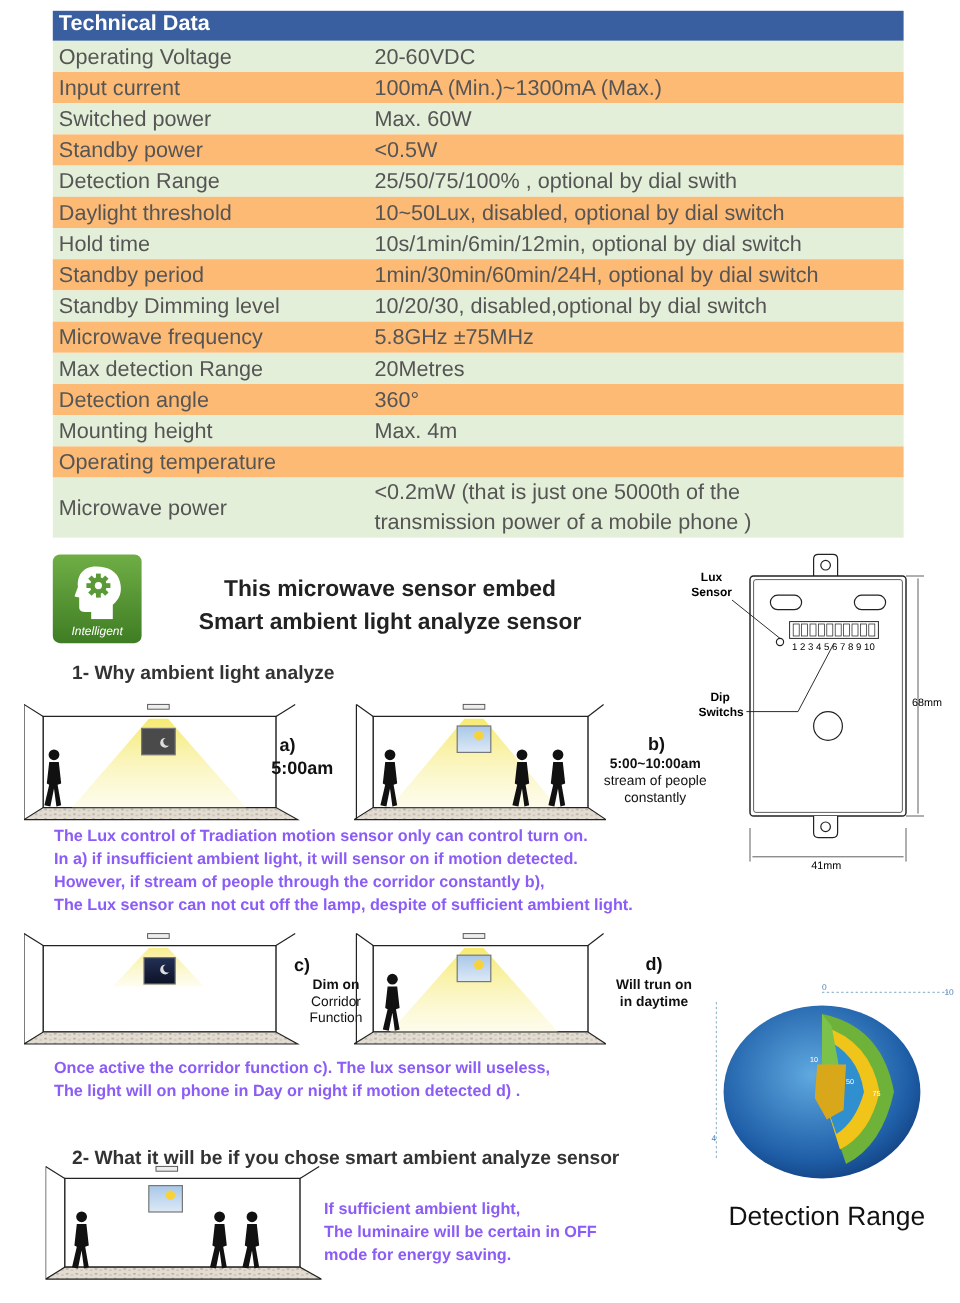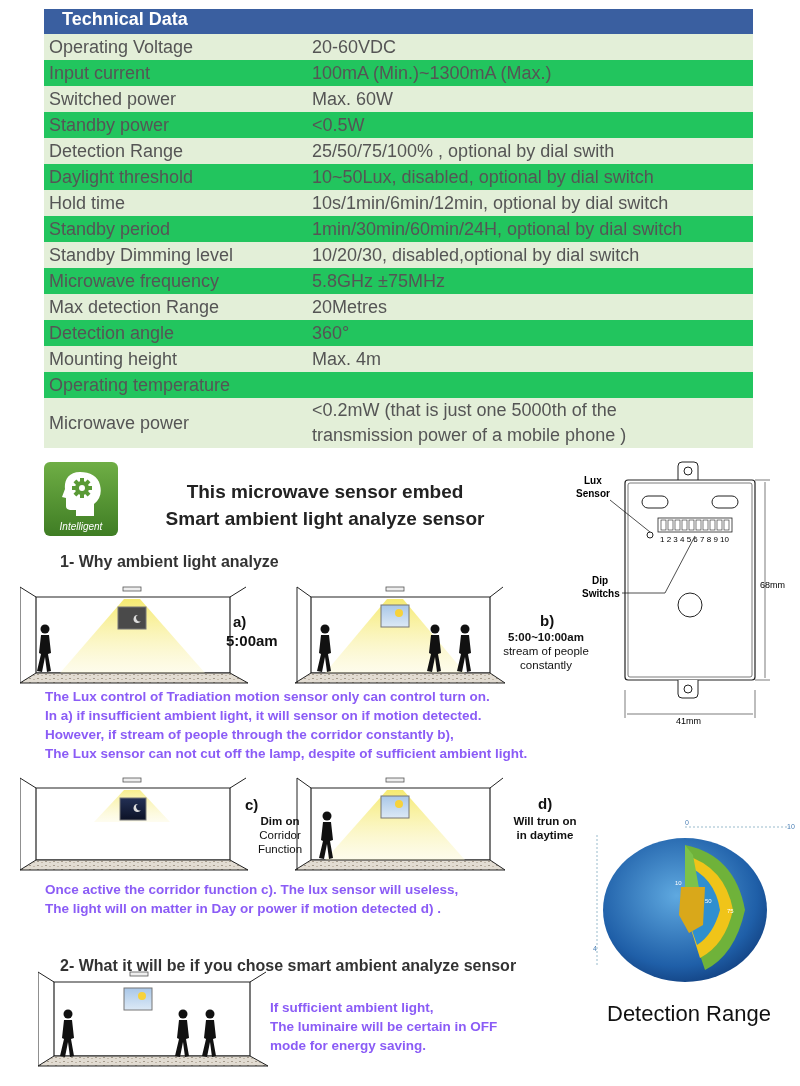--- a/index.html
+++ b/index.html
@@ -1,25 +1,25 @@
 <!DOCTYPE html>
 <html><head>
 <meta charset="utf-8">
 <style>
   * { box-sizing: border-box; margin: 0; padding: 0; }
   body { width: 800px; height: 1086px; background: #ffffff; font-family: "Liberation Sans", sans-serif; position: relative; overflow: hidden; color: #000; }
 
   
   #tech-table { position: absolute; left: 44px; top: 9px; width: 709px; border-collapse: collapse; }
-  #tech-table .hdr { background: #3a5fa0; color: #fff; font-weight: bold; font-size: 18px; height: 25px; padding-left: 18px; }
+  #tech-table .hdr { background: #3a5fa0; color: #fff; font-weight: bold; font-size: 18px; height: 25px; padding-left: 5px; }
   #tech-table .row { display: flex; font-size: 18px; color: #555; }
   #tech-table .row .k { width: 268px; padding-left: 5px; }
   #tech-table .row .v { flex: 1; }
   #tech-table .row.g { background: #e3efd8; }
-  #tech-table .row.b { background: #22c55e; }
+  #tech-table .row.b { background: #fdba74; }
   #tech-table .row.single { height: 26px; line-height: 26px; }
   #tech-table .row.double { height: 50px; }
   #tech-table .row.double .k { display: flex; align-items: center; }
   #tech-table .row.double .v { line-height: 25px; padding-top: 0; }
 
   
   #badge { position: absolute; left: 44px; top: 462px; width: 74px; height: 74px; border-radius: 6px; background: linear-gradient(#6fae45,#3f7d24); }
   #badge .head { position: absolute; left: 18px; top: 8px; }
   #badge .lbl { position: absolute; left: 0; right: 0; bottom: 4px; color: #fff; font-size: 10px; font-style: italic; text-align: center; }
 
@@ -236,21 +236,21 @@
   <use href="#person" transform="translate(32,88)"></use>
 </svg>
 <div class="scene-label" style="left:538px; top:795px; font-size:15px;">d)</div>
 <div class="scene-label" style="left:505px; top:814px; width:80px; font-size:11.5px; line-height:14px;">
   <div>Will trun on</div>
   <div>in daytime</div>
 </div>
 
 <div class="para" style="left:45px; top:880px;">
   <div>Once active the corridor function c).  The lux sensor will useless,</div>
-  <div>The light will on matter in Day or power if motion detected  d) .</div>
+  <div>The light will on phone in Day or night if motion detected  d) .</div>
 </div>
 
 <div class="sec-heading" style="left:60px; top:940px;margin-top:17px;">2- What it will be if you chose smart ambient analyze sensor</div>
 
 <svg class="corridor" style="left:38px; top:968px;" width="230" height="100">
   <polygon points="16,14 212,14 212,88 16,88" fill="#fff" stroke="#222" stroke-width="1.2"></polygon>
   <polygon points="16,88 212,88 230,98 0,98" fill="url(#floor)" stroke="#222" stroke-width="1"></polygon>
   <line x1="16" y1="14" x2="0" y2="4" stroke="#222"></line>
     <line x1="212" y1="14" x2="228" y2="4" stroke="#222"></line>
   <line x1="0" y1="4" x2="0" y2="98" stroke="#222"></line>

